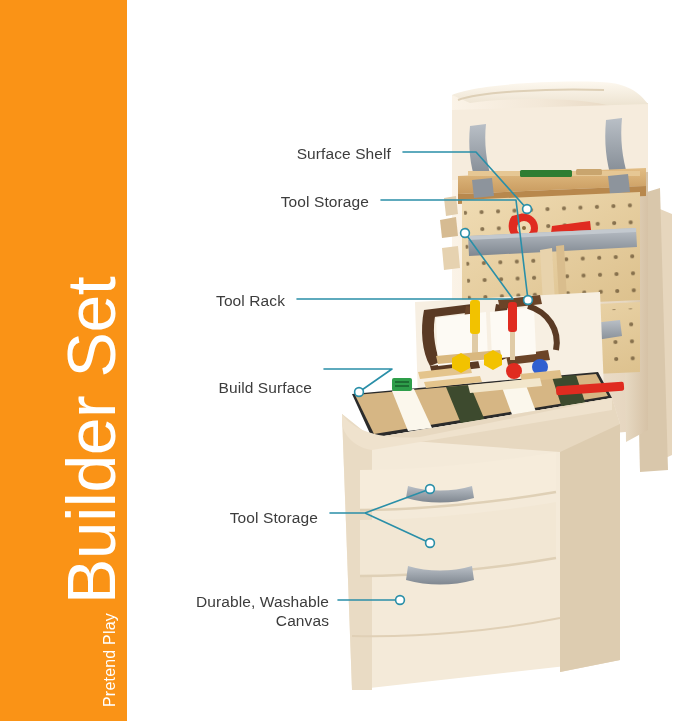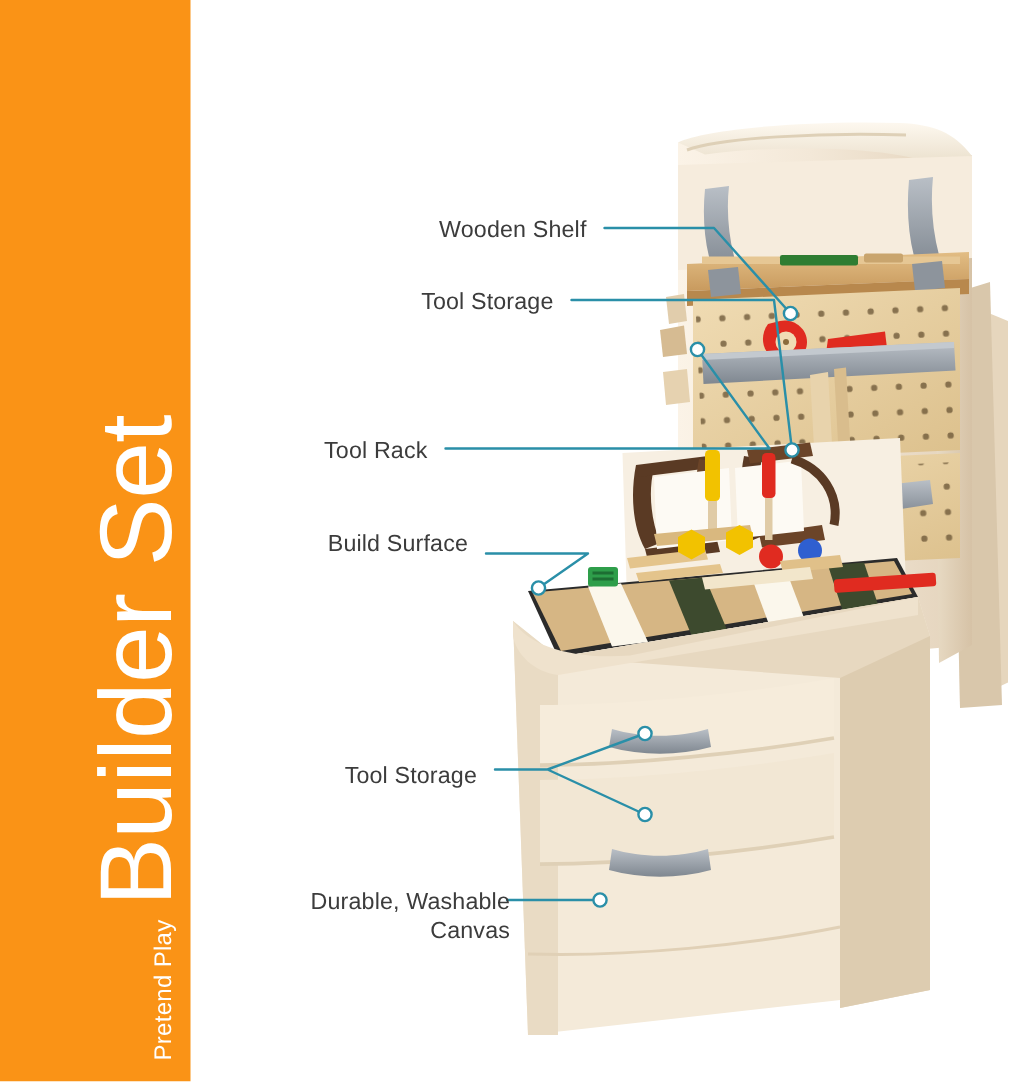--- a/index.html
+++ b/index.html
@@ -210,22 +210,22 @@
         <circle cx="528" cy="300" r="4.4" fill="#ffffff" stroke="#2a8fa8" stroke-width="1.6"></circle>
         <circle cx="465" cy="233" r="4.4" fill="#ffffff" stroke="#2a8fa8" stroke-width="1.6"></circle>
         <circle cx="359" cy="392" r="4.4" fill="#ffffff" stroke="#2a8fa8" stroke-width="1.6"></circle>
         <circle cx="430" cy="489" r="4.4" fill="#ffffff" stroke="#2a8fa8" stroke-width="1.6"></circle>
         <circle cx="430" cy="543" r="4.4" fill="#ffffff" stroke="#2a8fa8" stroke-width="1.6"></circle>
         <circle cx="400" cy="600" r="4.4" fill="#ffffff" stroke="#2a8fa8" stroke-width="1.6"></circle>
       </g>
   </svg>
 
   <div id="callout-layer">
-      <div class="callout" style="left: 281px; top: 144px; width: 110px; color: rgb(60, 60, 60);">Wooden Shelf</div>
+      <div class="callout" style="left: 281px; top: 144px; width: 110px; color: rgb(60, 60, 60);">Surface Shelf</div>
       <div class="callout" style="left: 259px; top: 192px; width: 110px; color: rgb(60, 60, 60);">Tool Storage</div>
       <div class="callout" style="left: 207px; top: 291px; width: 78px; color: rgb(60, 60, 60);">Tool Rack</div>
-      <div class="callout" style="left: 197px; top: 353px; width: 115px; color: rgb(60, 60, 60);">Build Surface</div>
+      <div class="callout" style="left: 197px; top: 378px; width: 115px; color: rgb(60, 60, 60);">Build Surface</div>
       <div class="callout" style="left: 206px; top: 508px; width: 112px; color: rgb(60, 60, 60);">Tool Storage</div>
-      <div class="callout" style="left: 200px; top: 592px; width: 140px; color: rgb(60, 60, 60);">Durable, Washable
+      <div class="callout" style="left: 189px; top: 592px; width: 140px; color: rgb(60, 60, 60);">Durable, Washable
 Canvas</div>
     </div>
 
 </div>
 
 </body></html>

